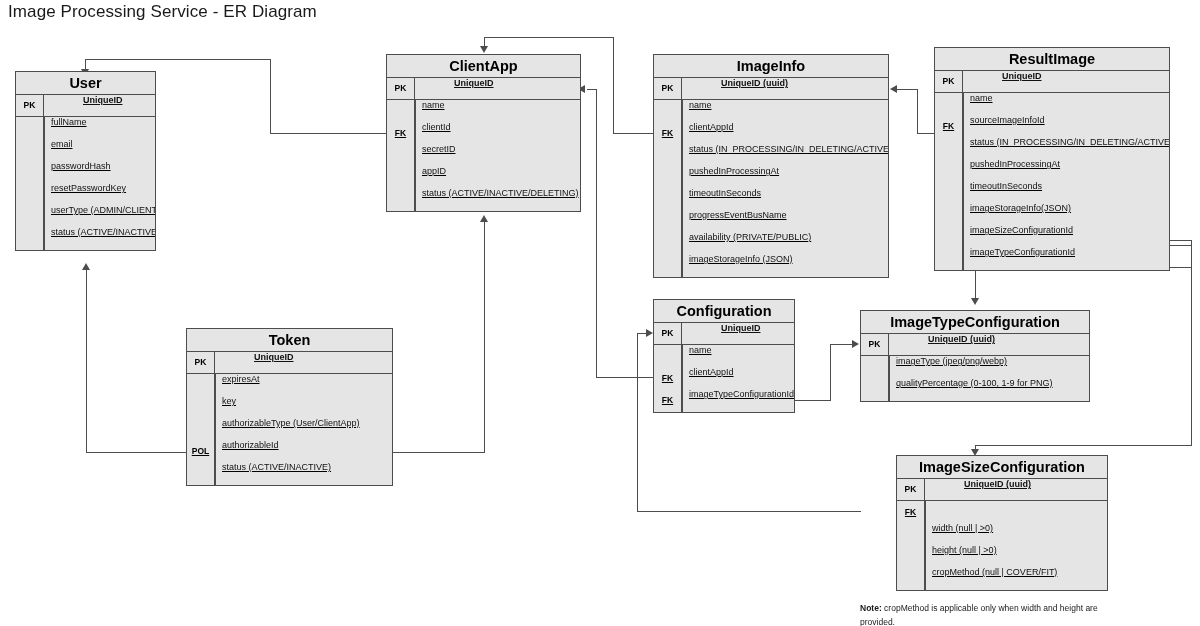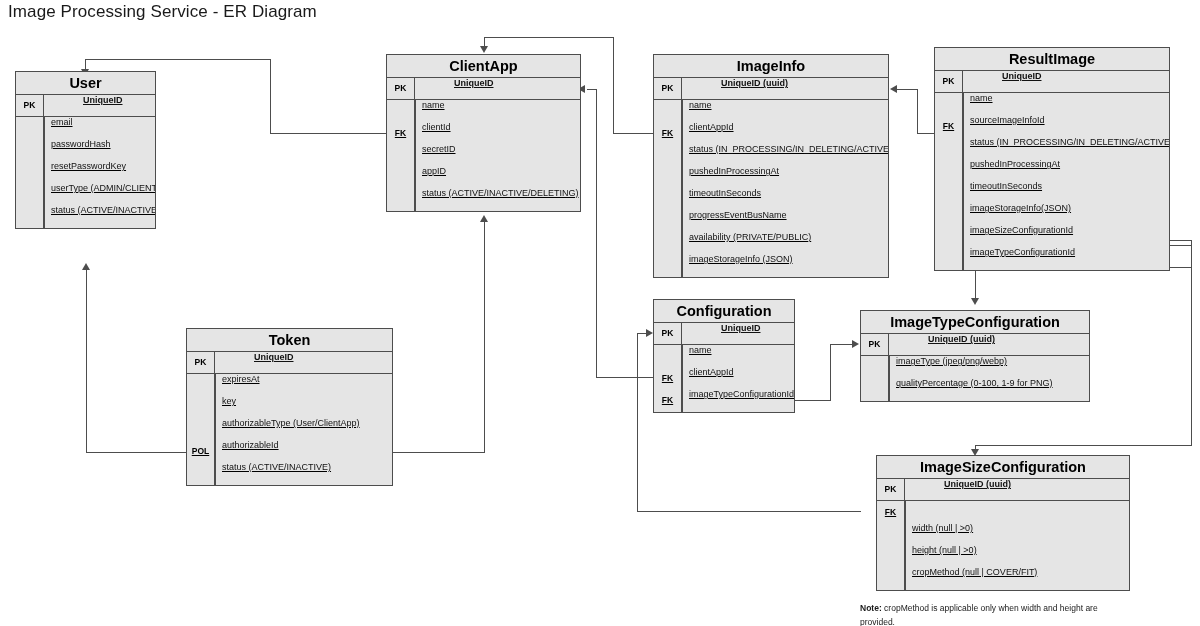--- a/index.html
+++ b/index.html
@@ -167,20 +167,24 @@
     <div class="entity-title">User</div>
     <div class="pk-row">
       <div class="key-cell">PK</div>
       <div class="name-cell">
           <span class="pk-name">UniqueID</span>
         </div>
     </div>
     <div class="body-block attr-list">
       <div class="attr-row">
           <div class="key-cell blank"></div>
+          <div class="name-cell">fullName</div>
+        </div>
+      <div class="attr-row">
+          <div class="key-cell blank"></div>
           <div class="name-cell">email</div>
         </div>
       <div class="attr-row">
           <div class="key-cell blank"></div>
           <div class="name-cell">passwordHash</div>
         </div>
       <div class="attr-row">
           <div class="key-cell blank"></div>
           <div class="name-cell">resetPasswordKey</div>
         </div>
@@ -384,21 +388,21 @@
           <div class="key-cell blank"></div>
           <div class="name-cell">imageType (jpeg/png/webp)</div>
         </div>
       <div class="attr-row tall">
           <div class="key-cell blank"></div>
           <div class="name-cell">qualityPercentage (0-100, 1-9 for PNG)</div>
         </div>
     </div>
   </div>
 
-  <div class="entity" style="left:876px; top:455px; width:254px;">
+  <div class="entity" style="left:896px; top:455px; width:212px;">
     <div class="entity-title">ImageSizeConfiguration</div>
     <div class="pk-row">
       <div class="key-cell">PK</div>
       <div class="name-cell">
           <span class="pk-name">UniqueID (uuid)</span>
         </div>
     </div>
     <div class="body-block attr-list">
       <div class="attr-row">
           <div class="key-cell">FK</div>

